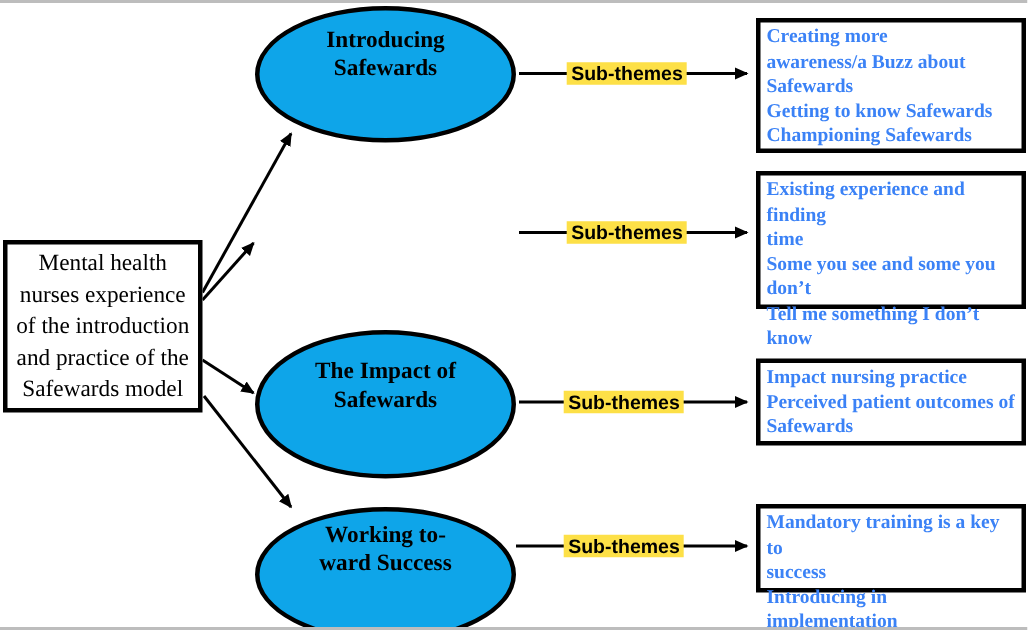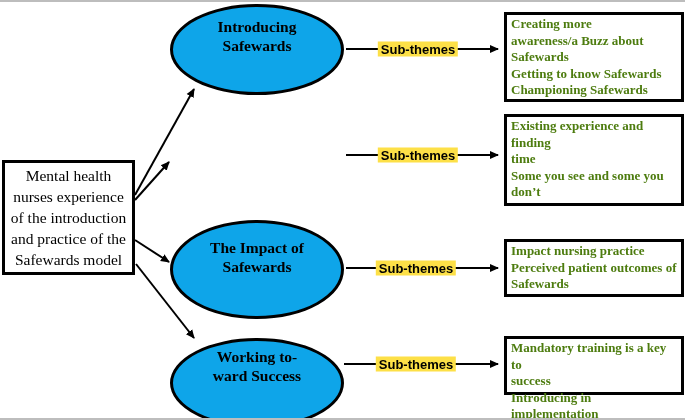--- a/index.html
+++ b/index.html
@@ -64,21 +64,21 @@
   .e3 .txt { padding-top: 15px; }
   .e4 .txt { padding-top: 6px; }
   .subbox {
     position: absolute;
     left: 504px;
     width: 180px;
     border: 3px solid #000;
     box-sizing: border-box;
     background: #fff;
     padding: 1px 4px;
-    color: #4d7c0f;
+    color: #3b82f6;
   }
   .subbox .item {
     font-weight: bold;
     font-size: 13px;
     line-height: 16.5px;
   }
   .b1 { top: 10px;  height: 90px; }
   .b2 { top: 112px; height: 92px; }
   .b3 { top: 237px; height: 58px; }
   .b4 { top: 334px; height: 59px; }
@@ -153,20 +153,21 @@
 awareness/a Buzz about
 Safewards</div>
     <div class="item preline">Getting to know Safewards</div>
     <div class="item preline">Championing Safewards</div>
   </div>
   <div class="subbox b2">
     <div class="item preline">Existing experience and finding
 time</div>
     <div class="item preline">Some you see and some you
 don’t</div>
+    <div class="item preline">Tell me something I don’t know</div>
   </div>
   <div class="subbox b3">
     <div class="item preline">Impact nursing practice</div>
     <div class="item preline">Perceived patient outcomes of
 Safewards</div>
   </div>
   <div class="subbox b4">
     <div class="item preline">Mandatory training is a key to
 success</div>
     <div class="item preline">Introducing in implementation</div>

